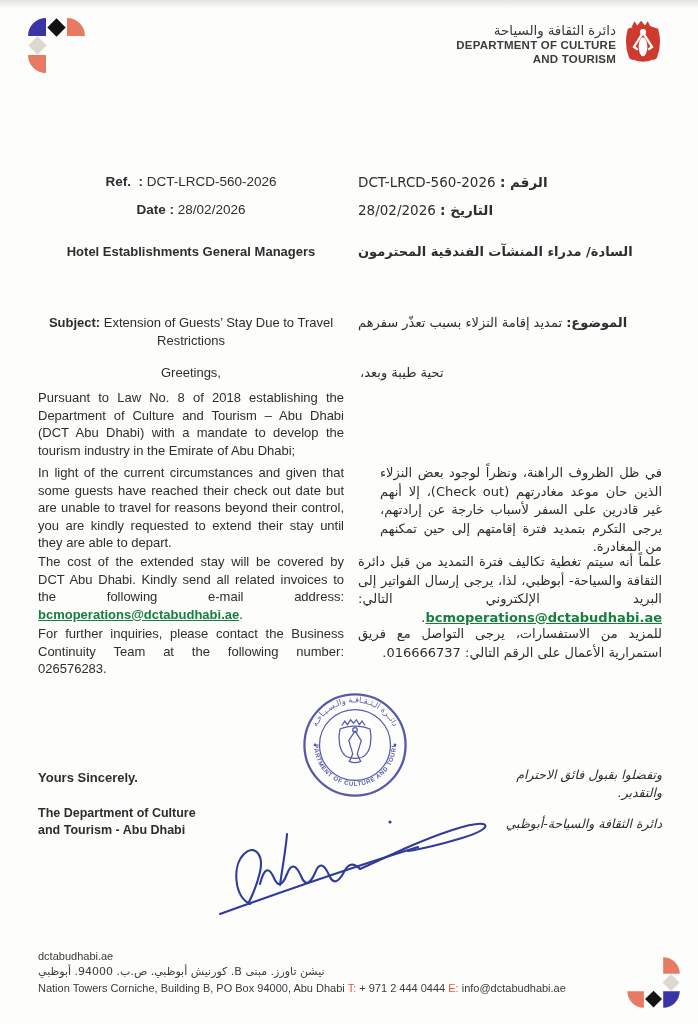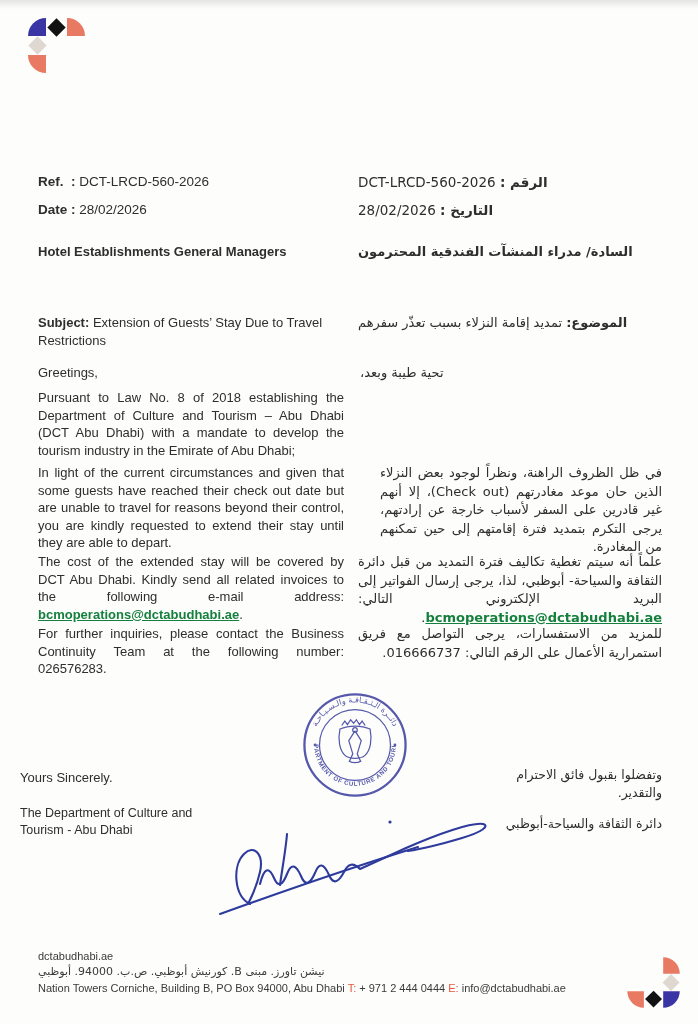--- a/index.html
+++ b/index.html
@@ -33,38 +33,38 @@
   .org-en { font-size:11.5px; font-weight:bold; color:#3c3c3c; line-height:13.5px; letter-spacing:.2px; }
   .emblem { width:38px; height:48px; }
 
   
   .row { position:absolute; left:38px; width:624px; display:grid;
          grid-template-columns: 306px 1fr; column-gap:14px; }
   .en-col { font-size:13px; line-height:17.6px; text-align:justify; color:#2e2e2e; }
   .ar-col { font-size:13px; line-height:18.5px; direction:rtl; text-align:justify; color:#2e2e2e;
             font-family:"DejaVu Sans","Liberation Sans",sans-serif; }
   .ar-col.no-just, .en-col.no-just { text-align:left; }
-  .en-col.no-just { text-align:left; }
+  .en-col.no-just { text-align:center; }
   b, .bold { font-weight:bold; }
 
   .meta-line { line-height:28px; font-size:13.5px; }
   .email-link { color:#15803d; text-decoration:underline; cursor:pointer;font-weight:bold; }
 
   
   .stamp { position:absolute; left:300px; top:690px; width:110px; height:110px; opacity:.88; }
 
   
   .signature { position:absolute; left:210px; top:792px; width:292px; height:132px; }
 
   
-  .closing-en { position:absolute; left:20px; top:770px; width:220px; }
+  .closing-en { position:absolute; left:38px; top:770px; width:220px;font-weight:bold; }
   .closing-en .sincerely { font-size:13px; margin-bottom:20px; }
   .closing-en .org { font-size:12.5px; line-height:17px; width:180px; }
   .closing-ar { position:absolute; right:36px; top:766px; width:190px; direction:rtl; text-align:right;
-                font-family:"DejaVu Sans",sans-serif; }
+                font-family:"DejaVu Sans",sans-serif;font-style:italic; }
   .closing-ar .sincerely { font-size:12.5px; line-height:18px; margin-bottom:14px; width:170px; margin-left:0; }
   .closing-ar .org { font-size:12.5px; }
 
   
   .footer-text { position:absolute; left:38px; top:950px; font-size:11px; color:#3a3a3a; }
   .footer-site { margin-bottom:3px; }
   .footer-ar { direction:rtl; text-align:left; font-family:"DejaVu Sans",sans-serif;
                font-size:11px; margin-bottom:4px; width:max-content; }
   .footer-en { font-size:11px; }
   .accent { color:#e4573d; }
@@ -79,20 +79,37 @@
 
   <div class="header">
     <div class="brand-logo">
       <div class="q q-blue"></div>
       <div class="dia dia-black"></div>
       <div class="q q-salmon-tr"></div>
       <div class="dia dia-gray"></div>
       <div class="q q-salmon-bl"></div>
     </div>
 
+    <div class="header-right">
+      <div class="header-names">
+        <div class="org-ar">دائرة الثقافة والسياحة</div>
+        <div class="org-en">
+          <span>DEPARTMENT OF CULTURE</span><br>
+          <span>AND TOURISM</span>
+        </div>
+      </div>
+      <svg class="emblem" viewBox="0 0 40 50">
+        <path fill="#cf3a2e" d="M8,7 l3,-6 3,4.5 4,-5 4,5 3,-4.5 3,6 z"></path>
+        <path fill="#cf3a2e" d="M4,9 q16,-7 32,0 q4.5,17 -1.5,31 q-14.5,9.5 -29,0 q-6,-14 -1.5,-31 z"></path>
+        <ellipse cx="20" cy="28" rx="4.6" ry="10" fill="#ffffff"></ellipse>
+        <path d="M20,13 l-9.5,15 4,3 M20,13 l9.5,15 -4,3" stroke="#ffffff" stroke-width="2.4" fill="none"></path>
+        <circle cx="20" cy="12.5" r="3.2" fill="#ffffff"></circle>
+        <path d="M9,42 q11,5 22,0" stroke="#ffffff" stroke-width="1.6" fill="none"></path>
+      </svg>
+    </div>
   </div>
 
   <div class="row" style="top:168px;">
     <div class="en-col no-just">
       <div class="meta-line">
         <span class="bold">Ref.</span>&nbsp;&nbsp;<span class="bold">: </span><span>DCT-LRCD-560-2026</span>
       </div>
       <div class="meta-line">
         <span class="bold">Date</span>&nbsp;<span class="bold">: </span><span>28/02/2026</span>
       </div>

